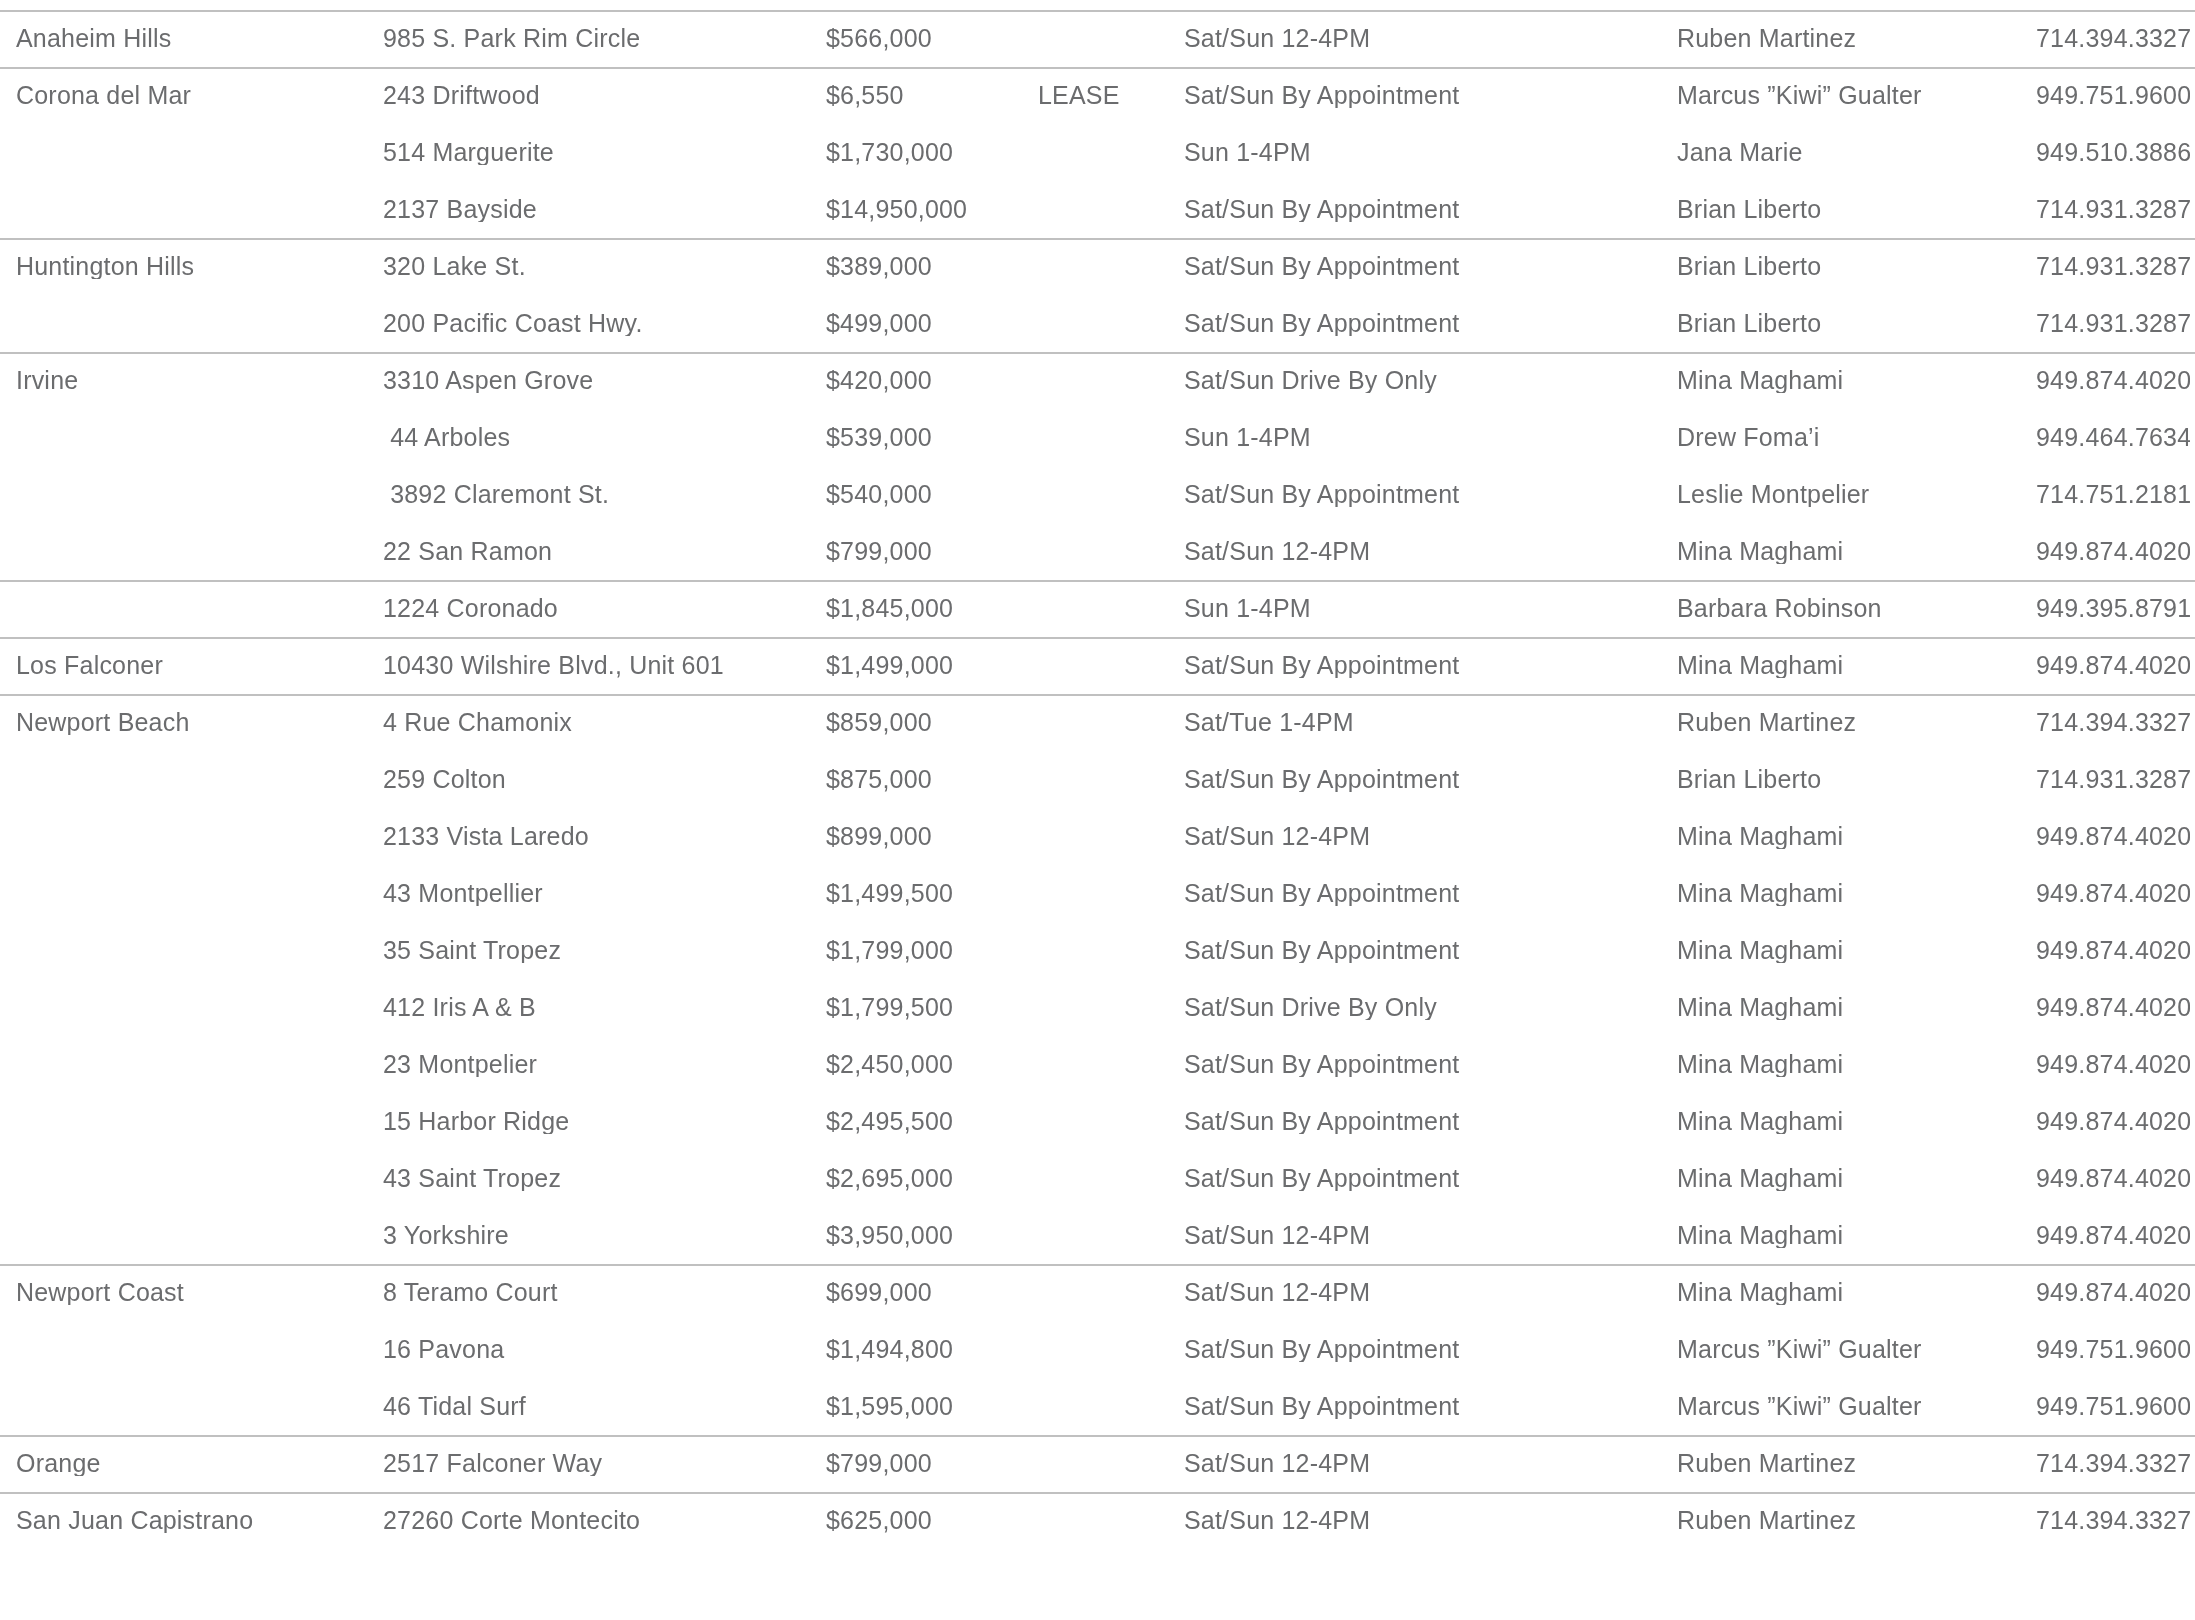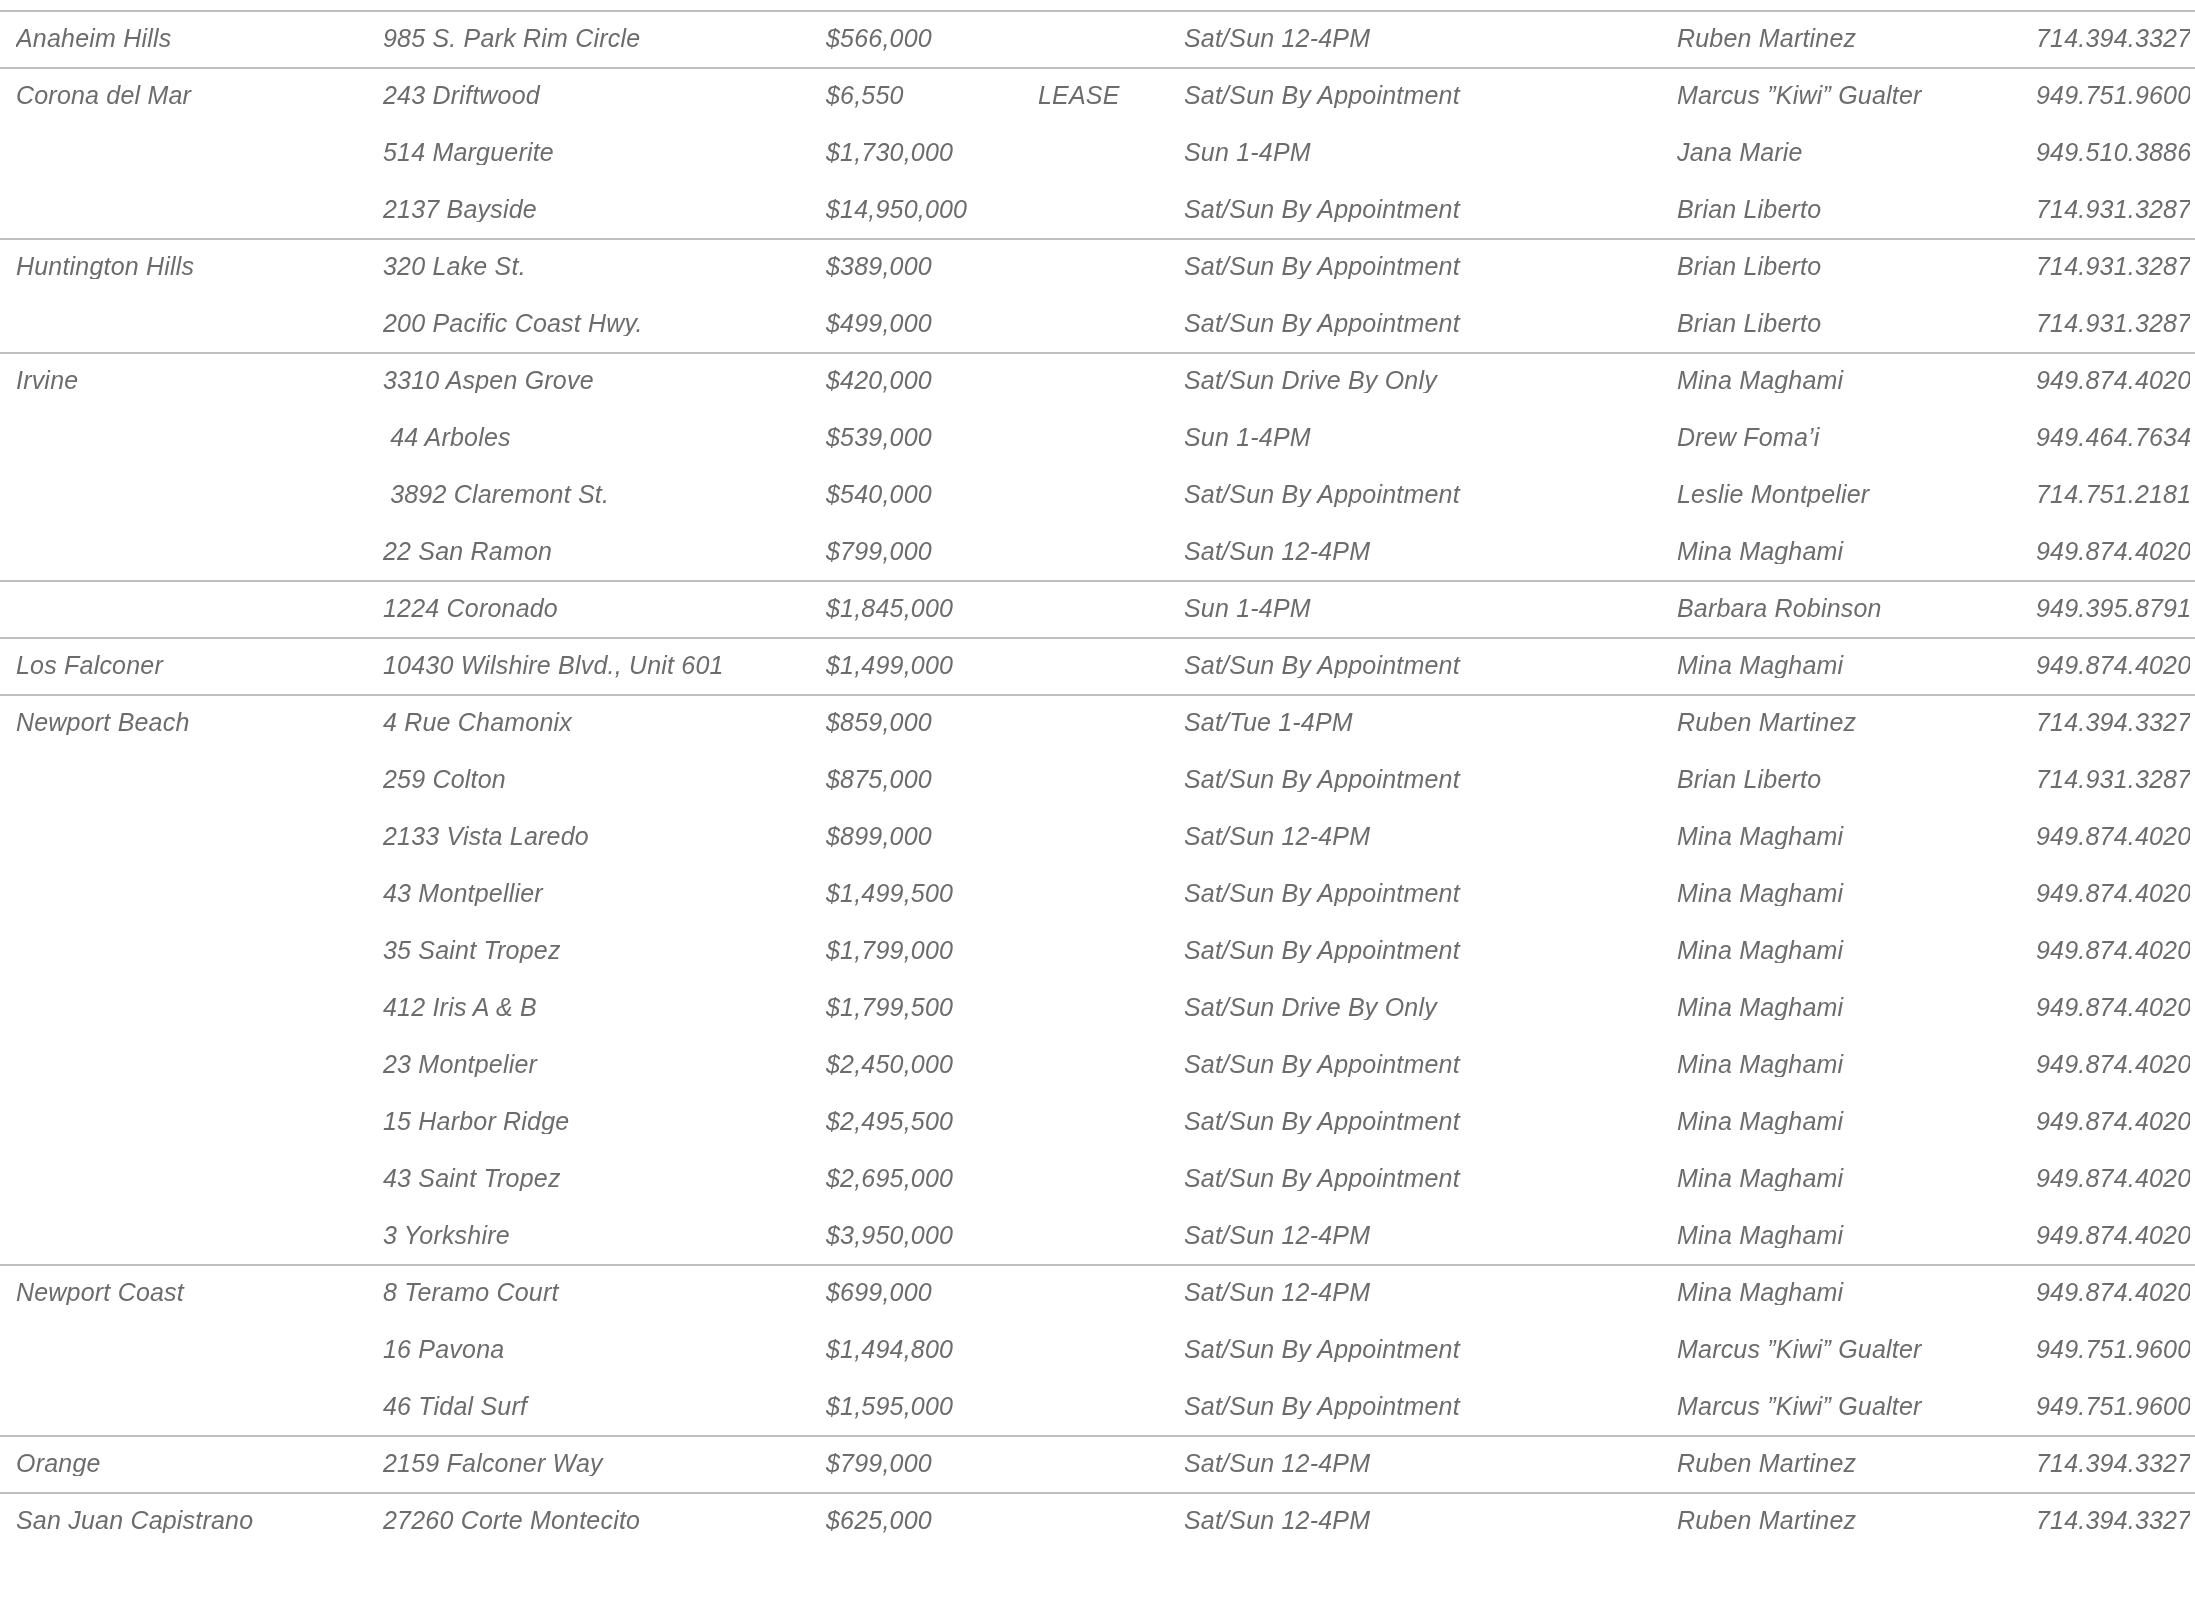--- a/index.html
+++ b/index.html
@@ -10,21 +10,20 @@
   body {
     width: 2195px;
     height: 1620px;
     overflow: hidden;
     font-family: "Liberation Sans", sans-serif;
     color: #6b6c6e;
   }
   .table {
     padding-top: 10px;
     width: 2195px;
-    font-style: italic;
   }
   .group {
     position: relative;
   }
   .group::before {
     content: "";
     position: absolute;
     left: 0;
     right: 0;
     top: 0;
@@ -289,21 +288,21 @@
     <div class="cell price">$1,595,000</div>
     <div class="cell tag"></div>
     <div class="cell times">Sat/Sun By Appointment</div>
     <div class="cell agent">Marcus ”Kiwi” Gualter</div>
     <div class="cell phone">949.751.9600</div>
   </div>
     </div>
     <div class="group">
       <div class="row">
     <div class="cell city">Orange</div>
-    <div class="cell address">2159 Falconer Way</div>
+    <div class="cell address">2517 Falconer Way</div>
     <div class="cell price">$799,000</div>
     <div class="cell tag"></div>
     <div class="cell times">Sat/Sun 12-4PM</div>
     <div class="cell agent">Ruben Martinez</div>
     <div class="cell phone">714.394.3327</div>
   </div>
     </div>
     <div class="group">
       <div class="row">
     <div class="cell city">San Juan Capistrano</div>

